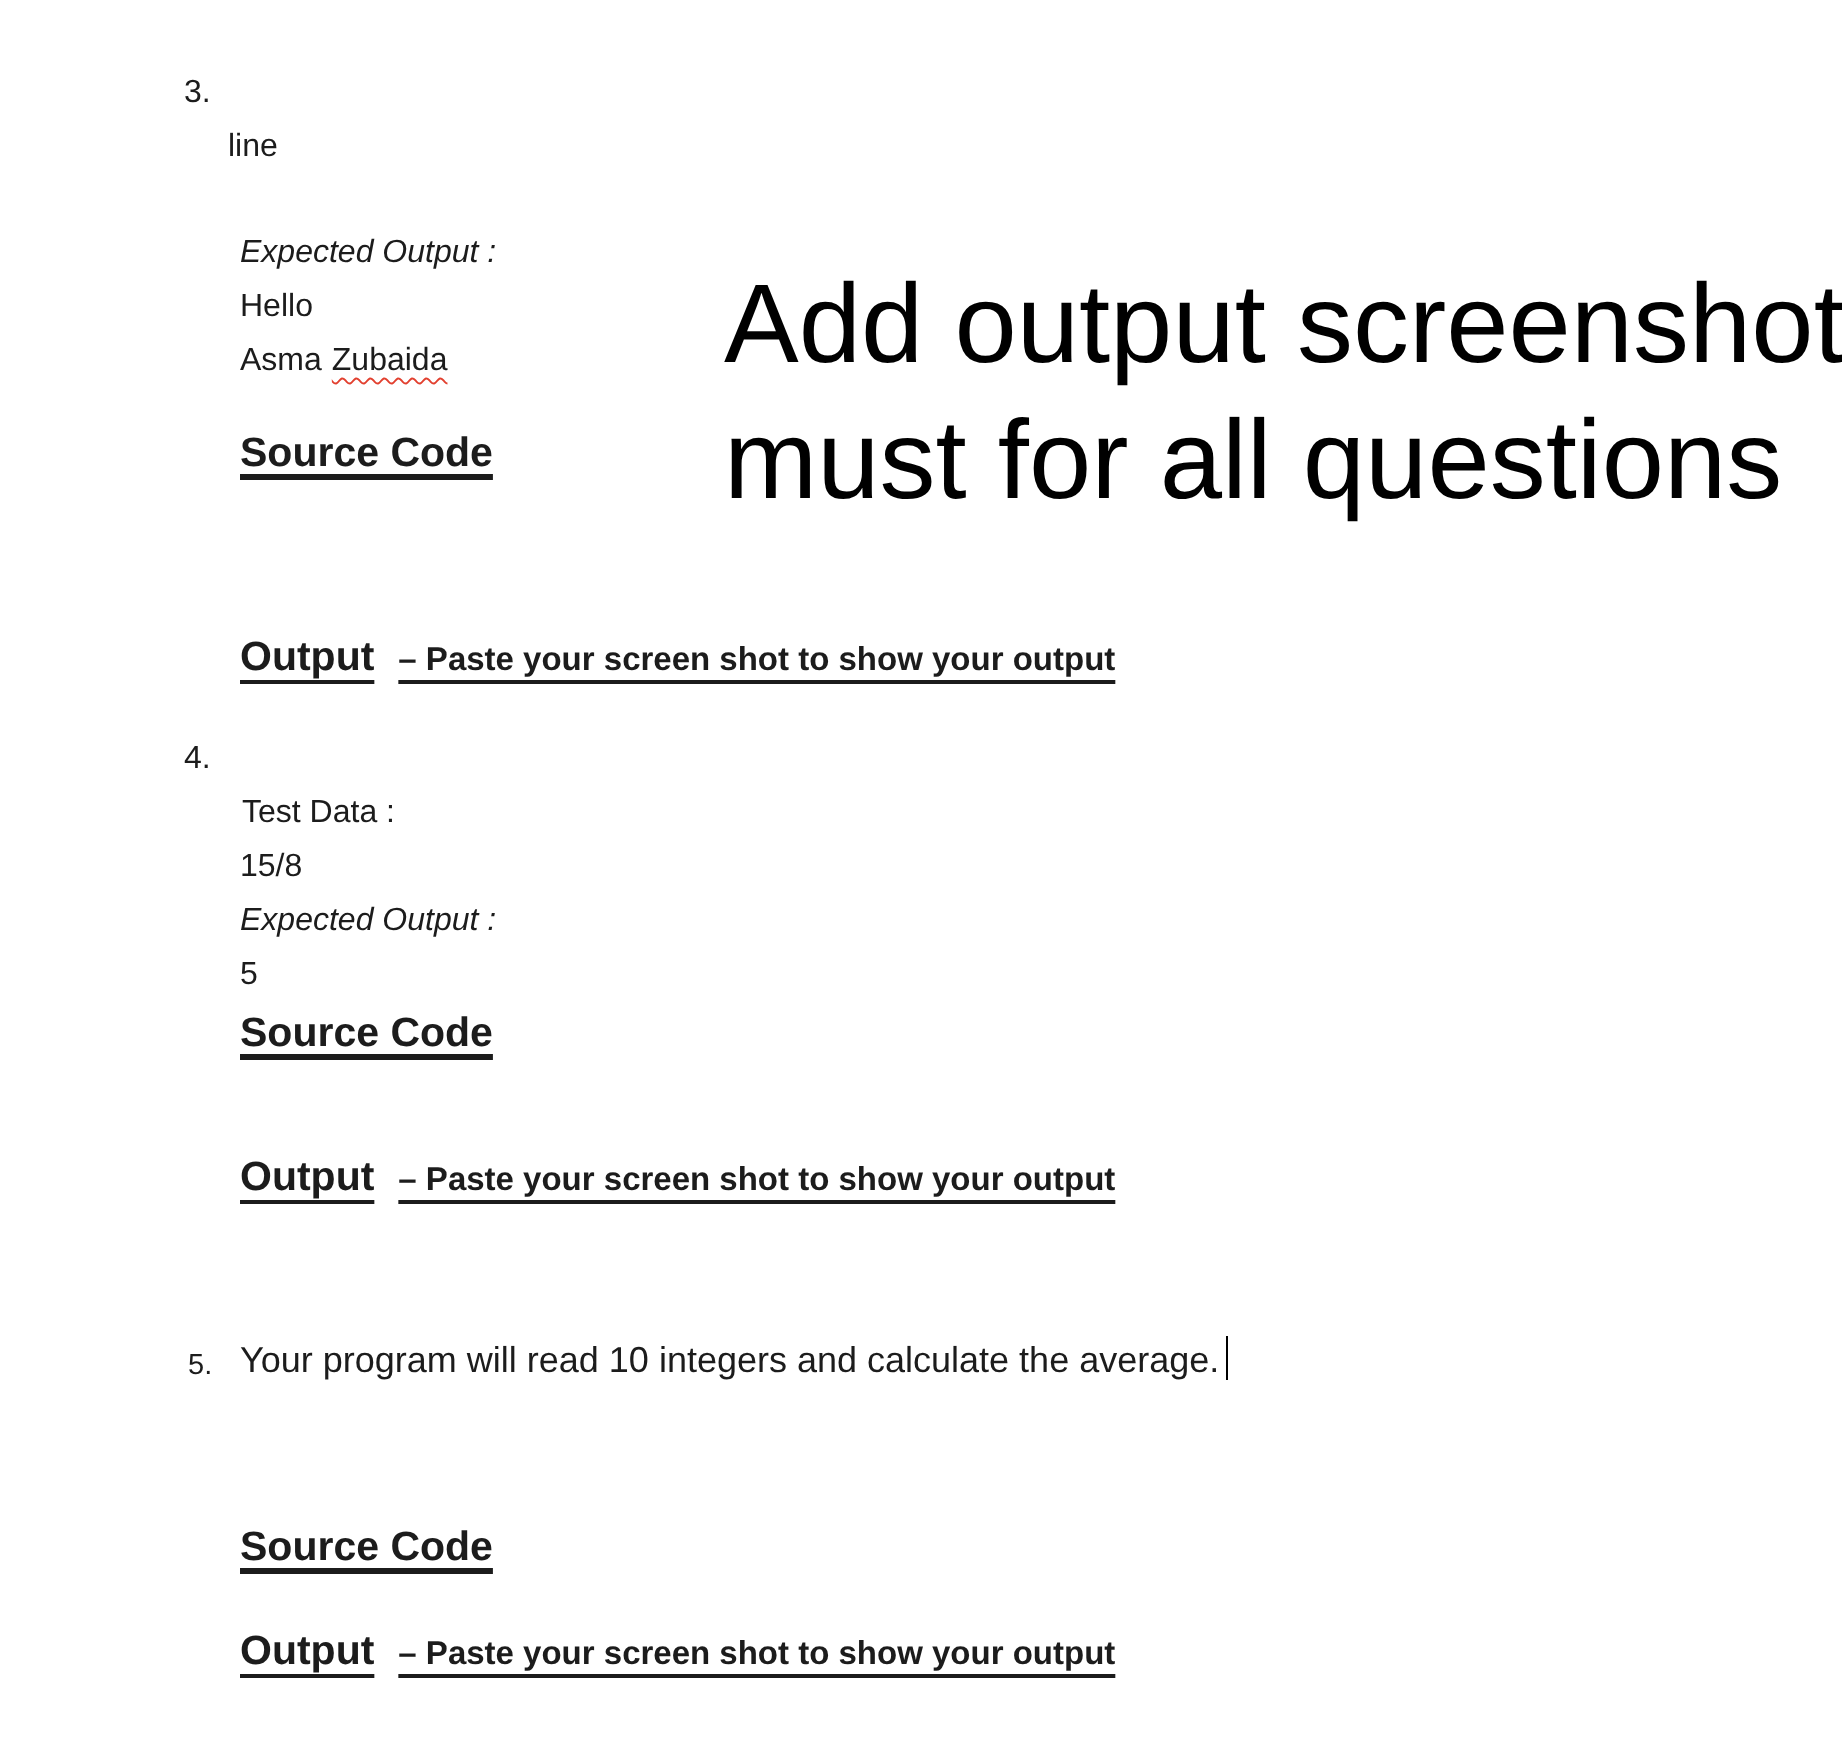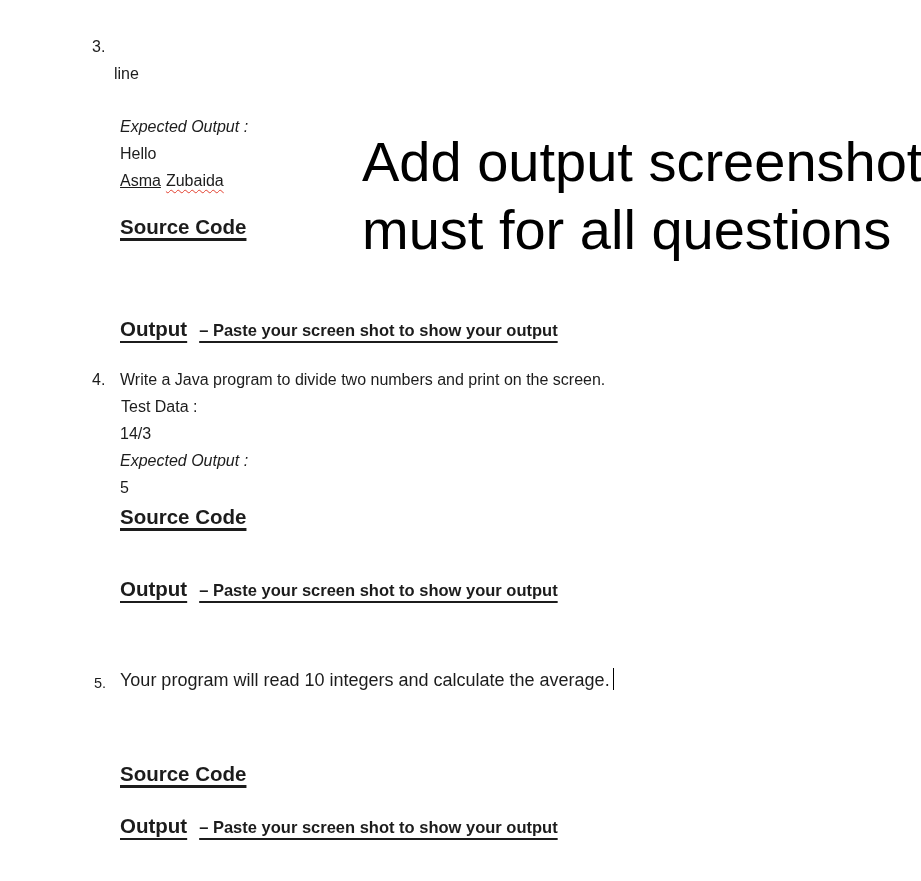--- a/index.html
+++ b/index.html
@@ -48,21 +48,21 @@
     margin-left: 12px;
   }
   .big {
     position: absolute;
     font-size: 56px;
     line-height: 68px;
     color: #000000;
     white-space: nowrap;
     letter-spacing: 0px;
   }
-  .name-first { margin-right: 5px; text-decoration: underline; }
+  .name-first { margin-right: 5px; }
   .squiggle {
     text-decoration: underline wavy #e2402f;
     text-decoration-thickness: 1px;
     text-underline-offset: 3px;
   }
   .caret {
     display: inline-block;
     width: 1.5px;
     height: 22px;
     background: #000000;
@@ -89,23 +89,22 @@
   <div class="big" style="left:362px; top:128px">
     <div>Add output screenshot</div>
     <div>must for all questions</div>
   </div>
 
   <div class="t outline" style="left:120px; top:315px">
     <span class="oh">Output</span><span class="ot">– Paste your screen shot to show your output</span>
   </div>
 
   <span class="t num" style="left:92px; top:366px">4.</span>
-  <span class="t" style="left:120px; top:366px">Write a Java program to divide two numbers and print on the screen.</span>
   <span class="t" style="left:121px; top:393px">Test Data :</span>
-  <span class="t" style="left:120px; top:420px">14/3</span>
+  <span class="t" style="left:120px; top:420px">15/8</span>
   <span class="t italic" style="left:120px; top:447px">Expected Output :</span>
   <span class="t" style="left:120px; top:474px">5</span>
 
   <span class="t heading" style="left:120px; top:503px">Source Code</span>
 
   <div class="t outline" style="left:120px; top:575px">
     <span class="oh">Output</span><span class="ot">– Paste your screen shot to show your output</span>
   </div>
 
   <span class="t num-small" style="position:absolute; left:94px; top:669px; line-height:28px;">5.</span>

